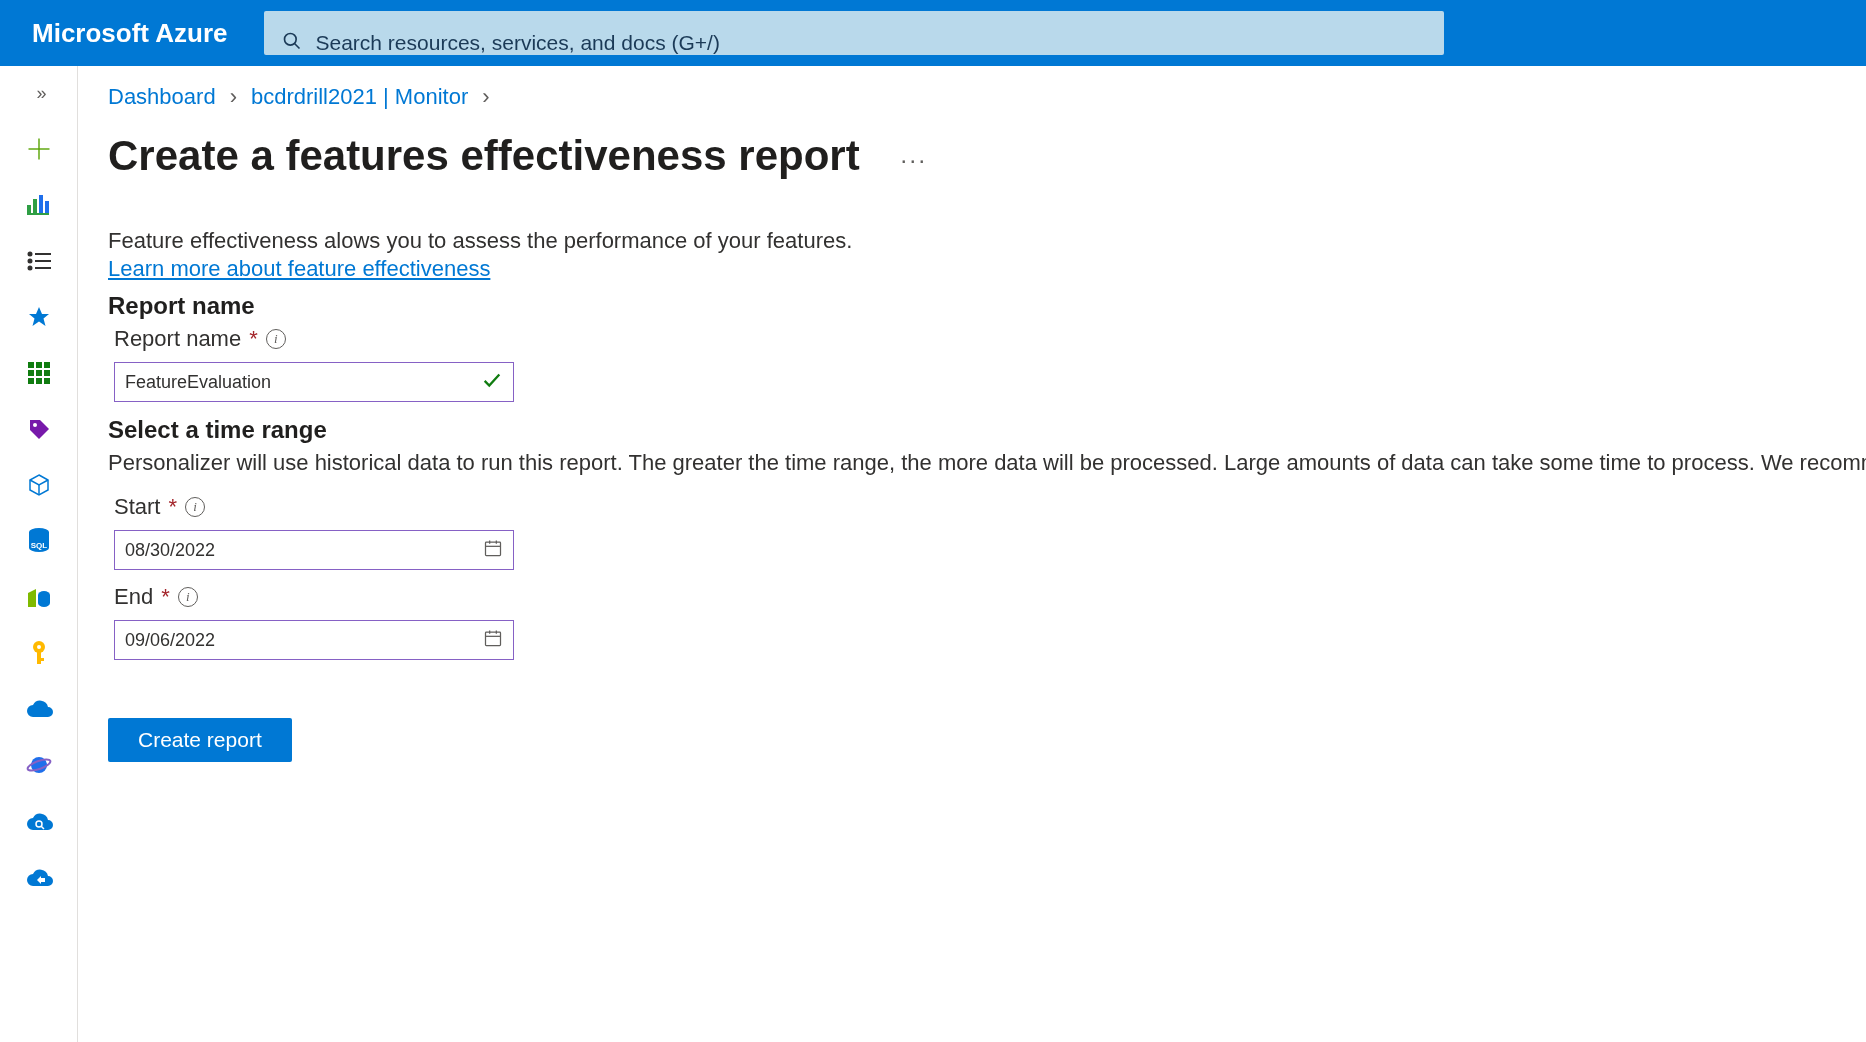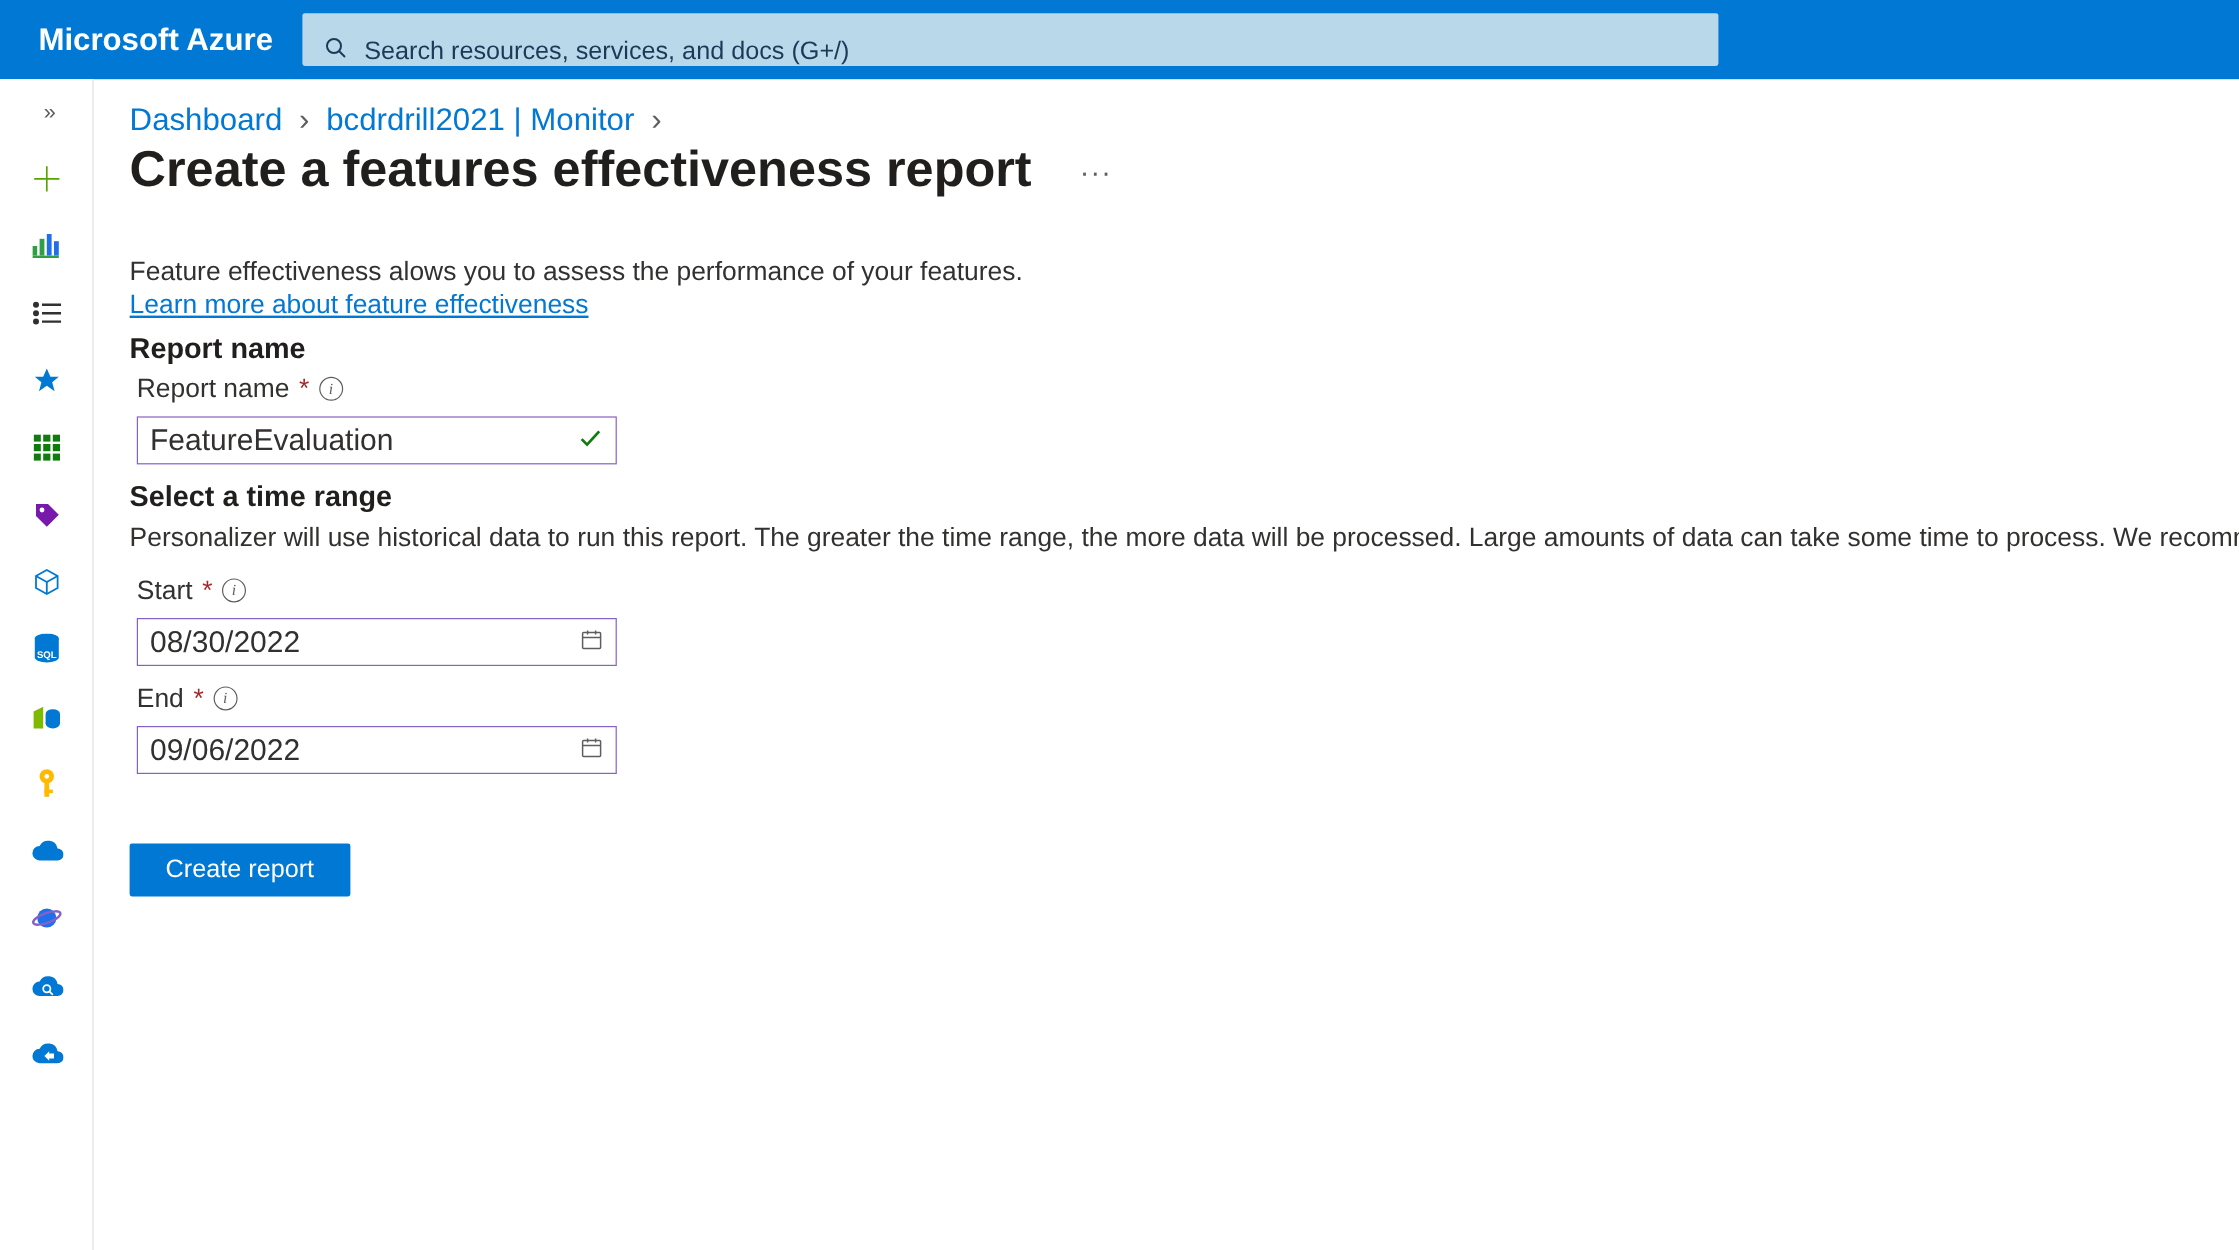--- a/index.html
+++ b/index.html
@@ -6,21 +6,21 @@
   html, body { width: 1866px; height: 1042px; font-family: "Segoe UI", Arial, sans-serif; background: #ffffff; color: #323130; overflow: hidden; }
 
   
   .topbar {
     width: 100%;
     height: 66px;
     background: #0078d4;
     display: flex;
     align-items: center;
     padding: 0 20px 0 32px;
-    gap: 24px;
+    gap: 36px;
   }
   .brand { color: #ffffff; font-size: 26px; font-weight: 600; white-space: nowrap; }
   .search-wrap {
     flex: 1;
     max-width: 1180px;
     height: 44px;
     background: #b9d9eb;
     border-radius: 2px;
     display: flex;
     align-items: flex-end;
@@ -57,21 +57,21 @@
     height: 34px;
     display: flex;
     align-items: center;
     justify-content: center;
     cursor: pointer;
   }
   .expand-chevrons { font-size: 18px; color: #605e5c; letter-spacing: -6px; }
 
   
   .main { flex: 1; padding: 18px 0 0 30px; overflow: hidden; }
-  .breadcrumb { display: flex; align-items: center; gap: 14px; font-size: 26px; margin-bottom: 2px; }
+  .breadcrumb { display: flex; align-items: center; gap: 14px; font-size: 22px; margin-bottom: 22px; }
   .breadcrumb a { color: #0078d4; text-decoration: none; }
   .breadcrumb .sep { color: #605e5c; }
 
   .page-title-row { display: flex; align-items: center; gap: 40px; margin-bottom: 48px; }
   h1.page-title { font-size: 42px; font-weight: 600; color: #201f1e; }
   .ellipsis { color: #605e5c; font-size: 24px; cursor: pointer; letter-spacing: 1px; position: relative; top: 4px; }
 
   .desc { font-size: 22px; color: #323130; margin-bottom: 2px; }
   .learn-link { font-size: 22px; color: #0078d4; text-decoration: underline; display: inline-block; margin-bottom: 6px; }
 
@@ -84,21 +84,21 @@
   .info-circle {
     display: inline-flex; width: 20px; height: 20px; border: 1px solid #605e5c; border-radius: 50%;
     align-items: center; justify-content: center; font-size: 13px; color: #605e5c; font-style: italic; font-family: Georgia, serif;
   }
 
   .input-box {
     width: 400px; height: 40px; border: 1px solid #8661c5; display: flex; align-items: center;
     padding: 0 10px; justify-content: space-between; margin-bottom: 14px;
   }
   .input-box input {
-    flex: 1; border: none; outline: none; font-size: 25px; color: #323130; background: transparent;
+    flex: 1; border: none; outline: none; font-size: 18px; color: #323130; background: transparent;
   }
   .valid-check svg { width: 22px; height: 22px; }
   .cal-icon svg { width: 20px; height: 20px; }
 
   .create-btn {
     margin-top: 44px;
     background: #0078d4; color: #fff; border: none; font-size: 21px; font-weight: 400;
     padding: 10px 30px; cursor: pointer; border-radius: 2px;
   }
 </style>

